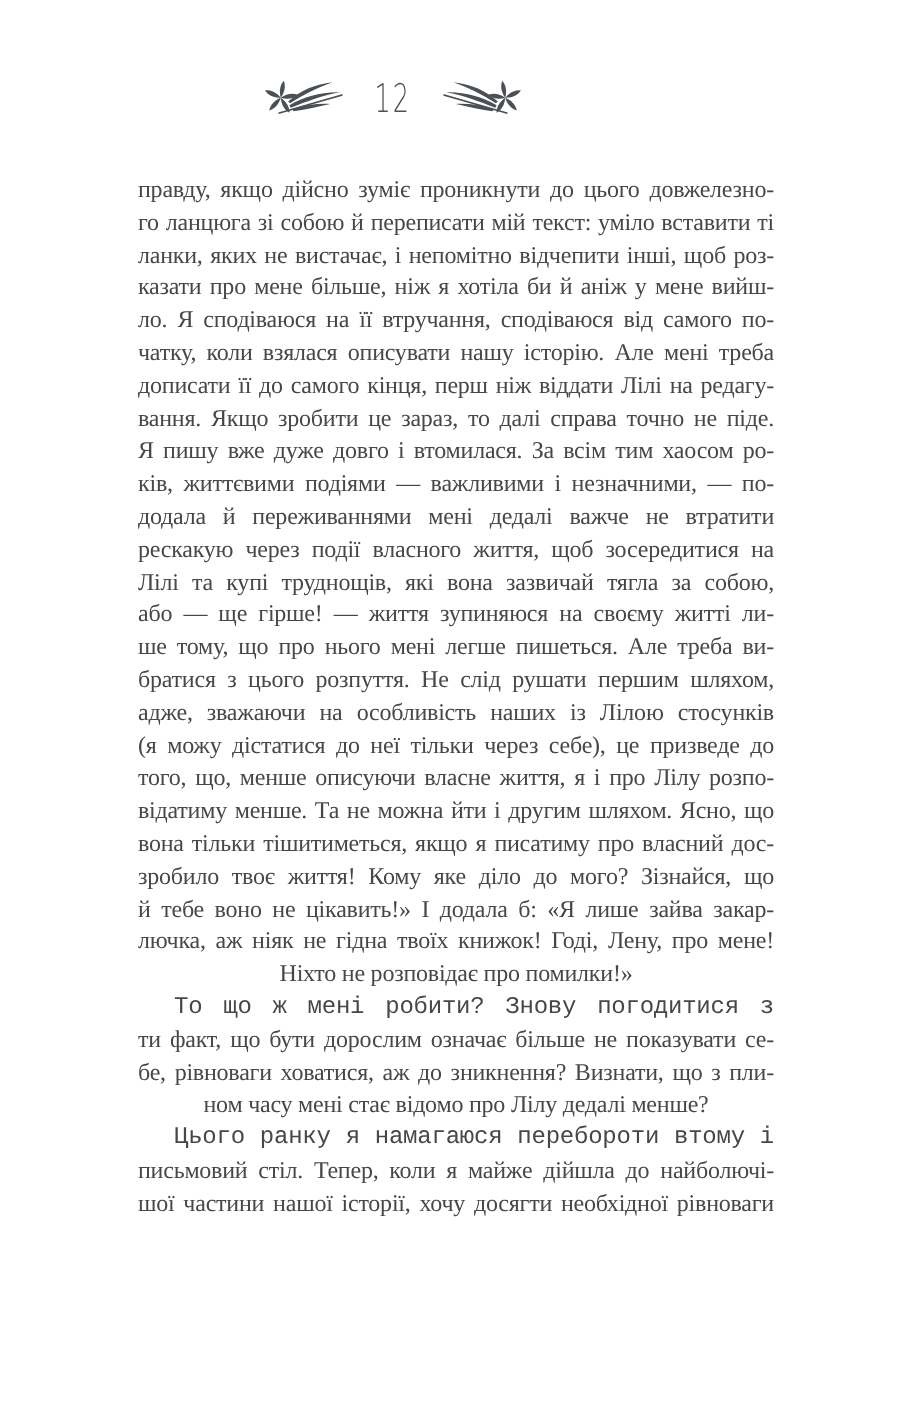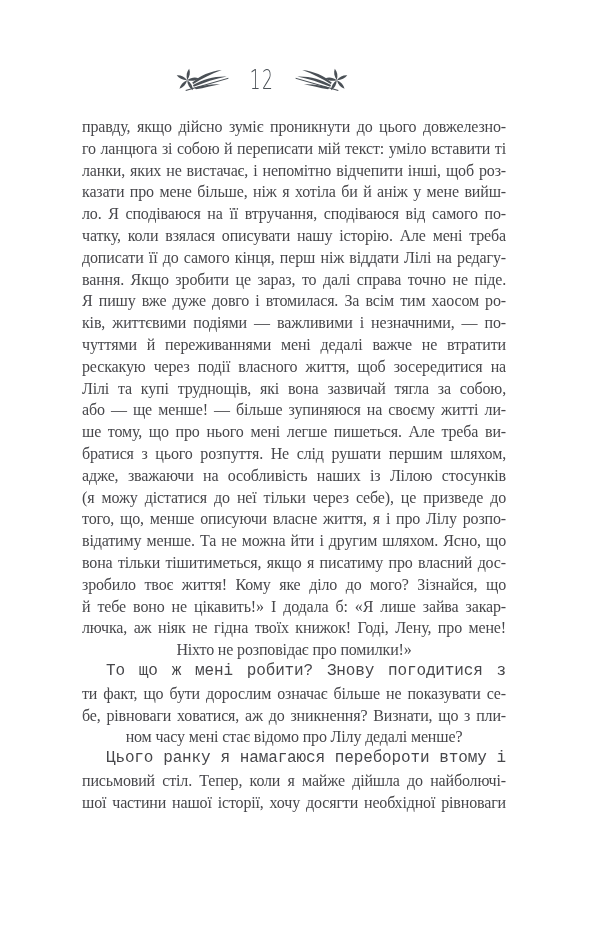--- a/index.html
+++ b/index.html
@@ -10,21 +10,21 @@
   .page {
     position: relative;
     width: 600px;
     height: 947px;
     background: #ffffff;
     overflow: hidden;
     font-family: "Liberation Serif", "DejaVu Serif", serif;
   }
   .running-head {
     position: absolute;
-    top: 57px;
+    top: 42px;
     left: 0;
     width: 524px;
     height: 48px;
     display: flex;
     align-items: center;
     justify-content: center;
     gap: 14px;
   }
   .ornament {
     width: 56px;
@@ -39,21 +39,21 @@
     font-size: 25px;
     font-weight: 300;
     color: #4a5056;
     letter-spacing: 2px;
     transform: scale(0.68, 1.05);
     line-height: 1;
     padding-bottom: 2px;
   }
   .text-block {
     position: absolute;
-    left: 82px;
+    left: 92px;
     top: 116px;
     width: 424px;
   }
   .line {
     height: 21.8px;
     line-height: 21.8px;
     font-size: 16px;
     letter-spacing: -0.15px;
     color: #47474b;
     overflow: hidden;
@@ -116,24 +116,24 @@
       <div class="line just">правду, якщо дійсно зуміє проникнути до цього довжелезно-</div>
       <div class="line just">го ланцюга зі собою й переписати мій текст: уміло вставити ті</div>
       <div class="line just">ланки, яких не вистачає, і непомітно відчепити інші, щоб роз-</div>
       <div class="line just">казати про мене більше, ніж я хотіла би й аніж у мене вийш-</div>
       <div class="line just">ло. Я сподіваюся на її втручання, сподіваюся від самого по-</div>
       <div class="line just">чатку, коли взялася описувати нашу історію. Але мені треба</div>
       <div class="line just">дописати її до самого кінця, перш ніж віддати Лілі на редагу-</div>
       <div class="line just">вання. Якщо зробити це зараз, то далі справа точно не піде.</div>
       <div class="line just">Я пишу вже дуже довго і втомилася. За всім тим хаосом ро-</div>
       <div class="line just">ків, життєвими подіями — важливими і незначними, — по-</div>
-      <div class="line just">чуттями й переживаннями мені дедалі важче не втратити</div>
+      <div class="line just">додала й переживаннями мені дедалі важче не втратити</div>
       <div class="line just">рескакую через події власного життя, щоб зосередитися на</div>
       <div class="line just">Лілі та купі труднощів, які вона зазвичай тягла за собою,</div>
-      <div class="line just">або — ще менше! — більше зупиняюся на своєму житті ли-</div>
+      <div class="line just">або — ще гірше! — життя зупиняюся на своєму житті ли-</div>
       <div class="line just">ше тому, що про нього мені легше пишеться. Але треба ви-</div>
       <div class="line just">братися з цього розпуття. Не слід рушати першим шляхом,</div>
       <div class="line just">адже, зважаючи на особливість наших із Лілою стосунків</div>
       <div class="line just">(я можу дістатися до неї тільки через себе), це призведе до</div>
       <div class="line just">того, що, менше описуючи власне життя, я і про Лілу розпо-</div>
       <div class="line just">відатиму менше. Та не можна йти і другим шляхом. Ясно, що</div>
       <div class="line just">вона тільки тішитиметься, якщо я писатиму про власний дос-</div>
       <div class="line just">зробило твоє життя! Кому яке діло до мого? Зізнайся, що</div>
       <div class="line just">й тебе воно не цікавить!» І додала б: «Я лише зайва закар-</div>
       <div class="line just">лючка, аж ніяк не гідна твоїх книжок! Годі, Лену, про мене!</div>

